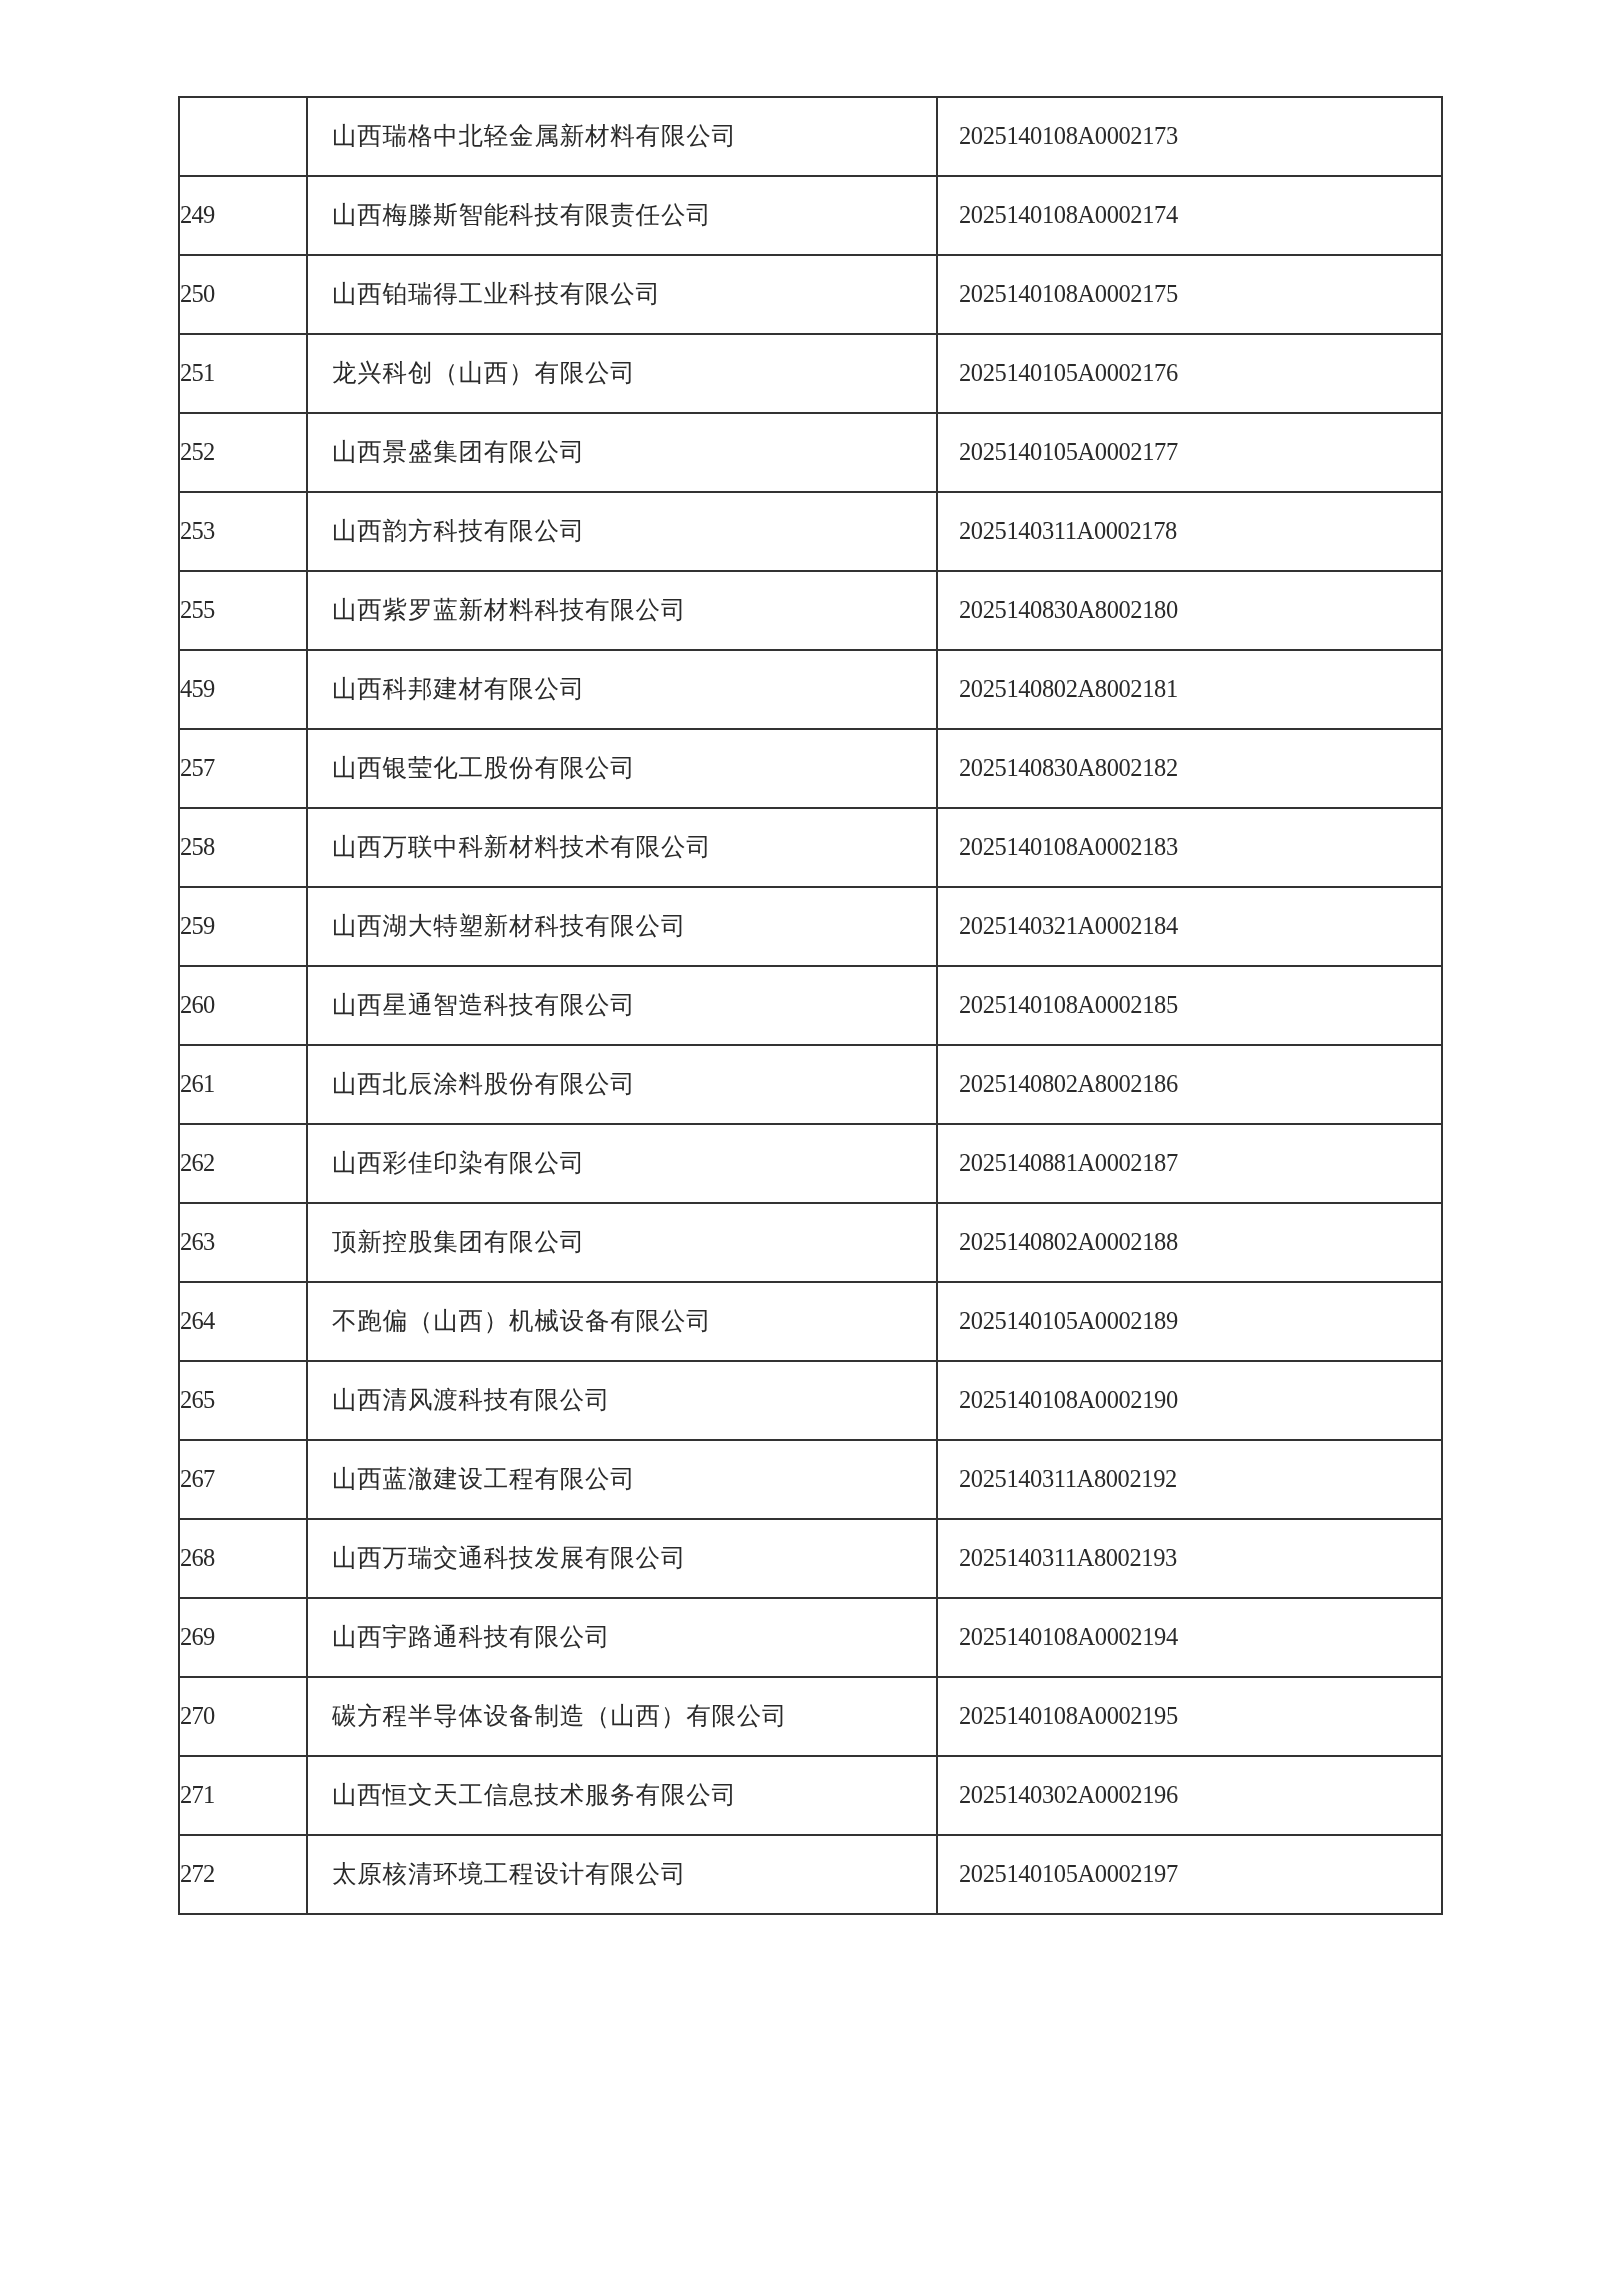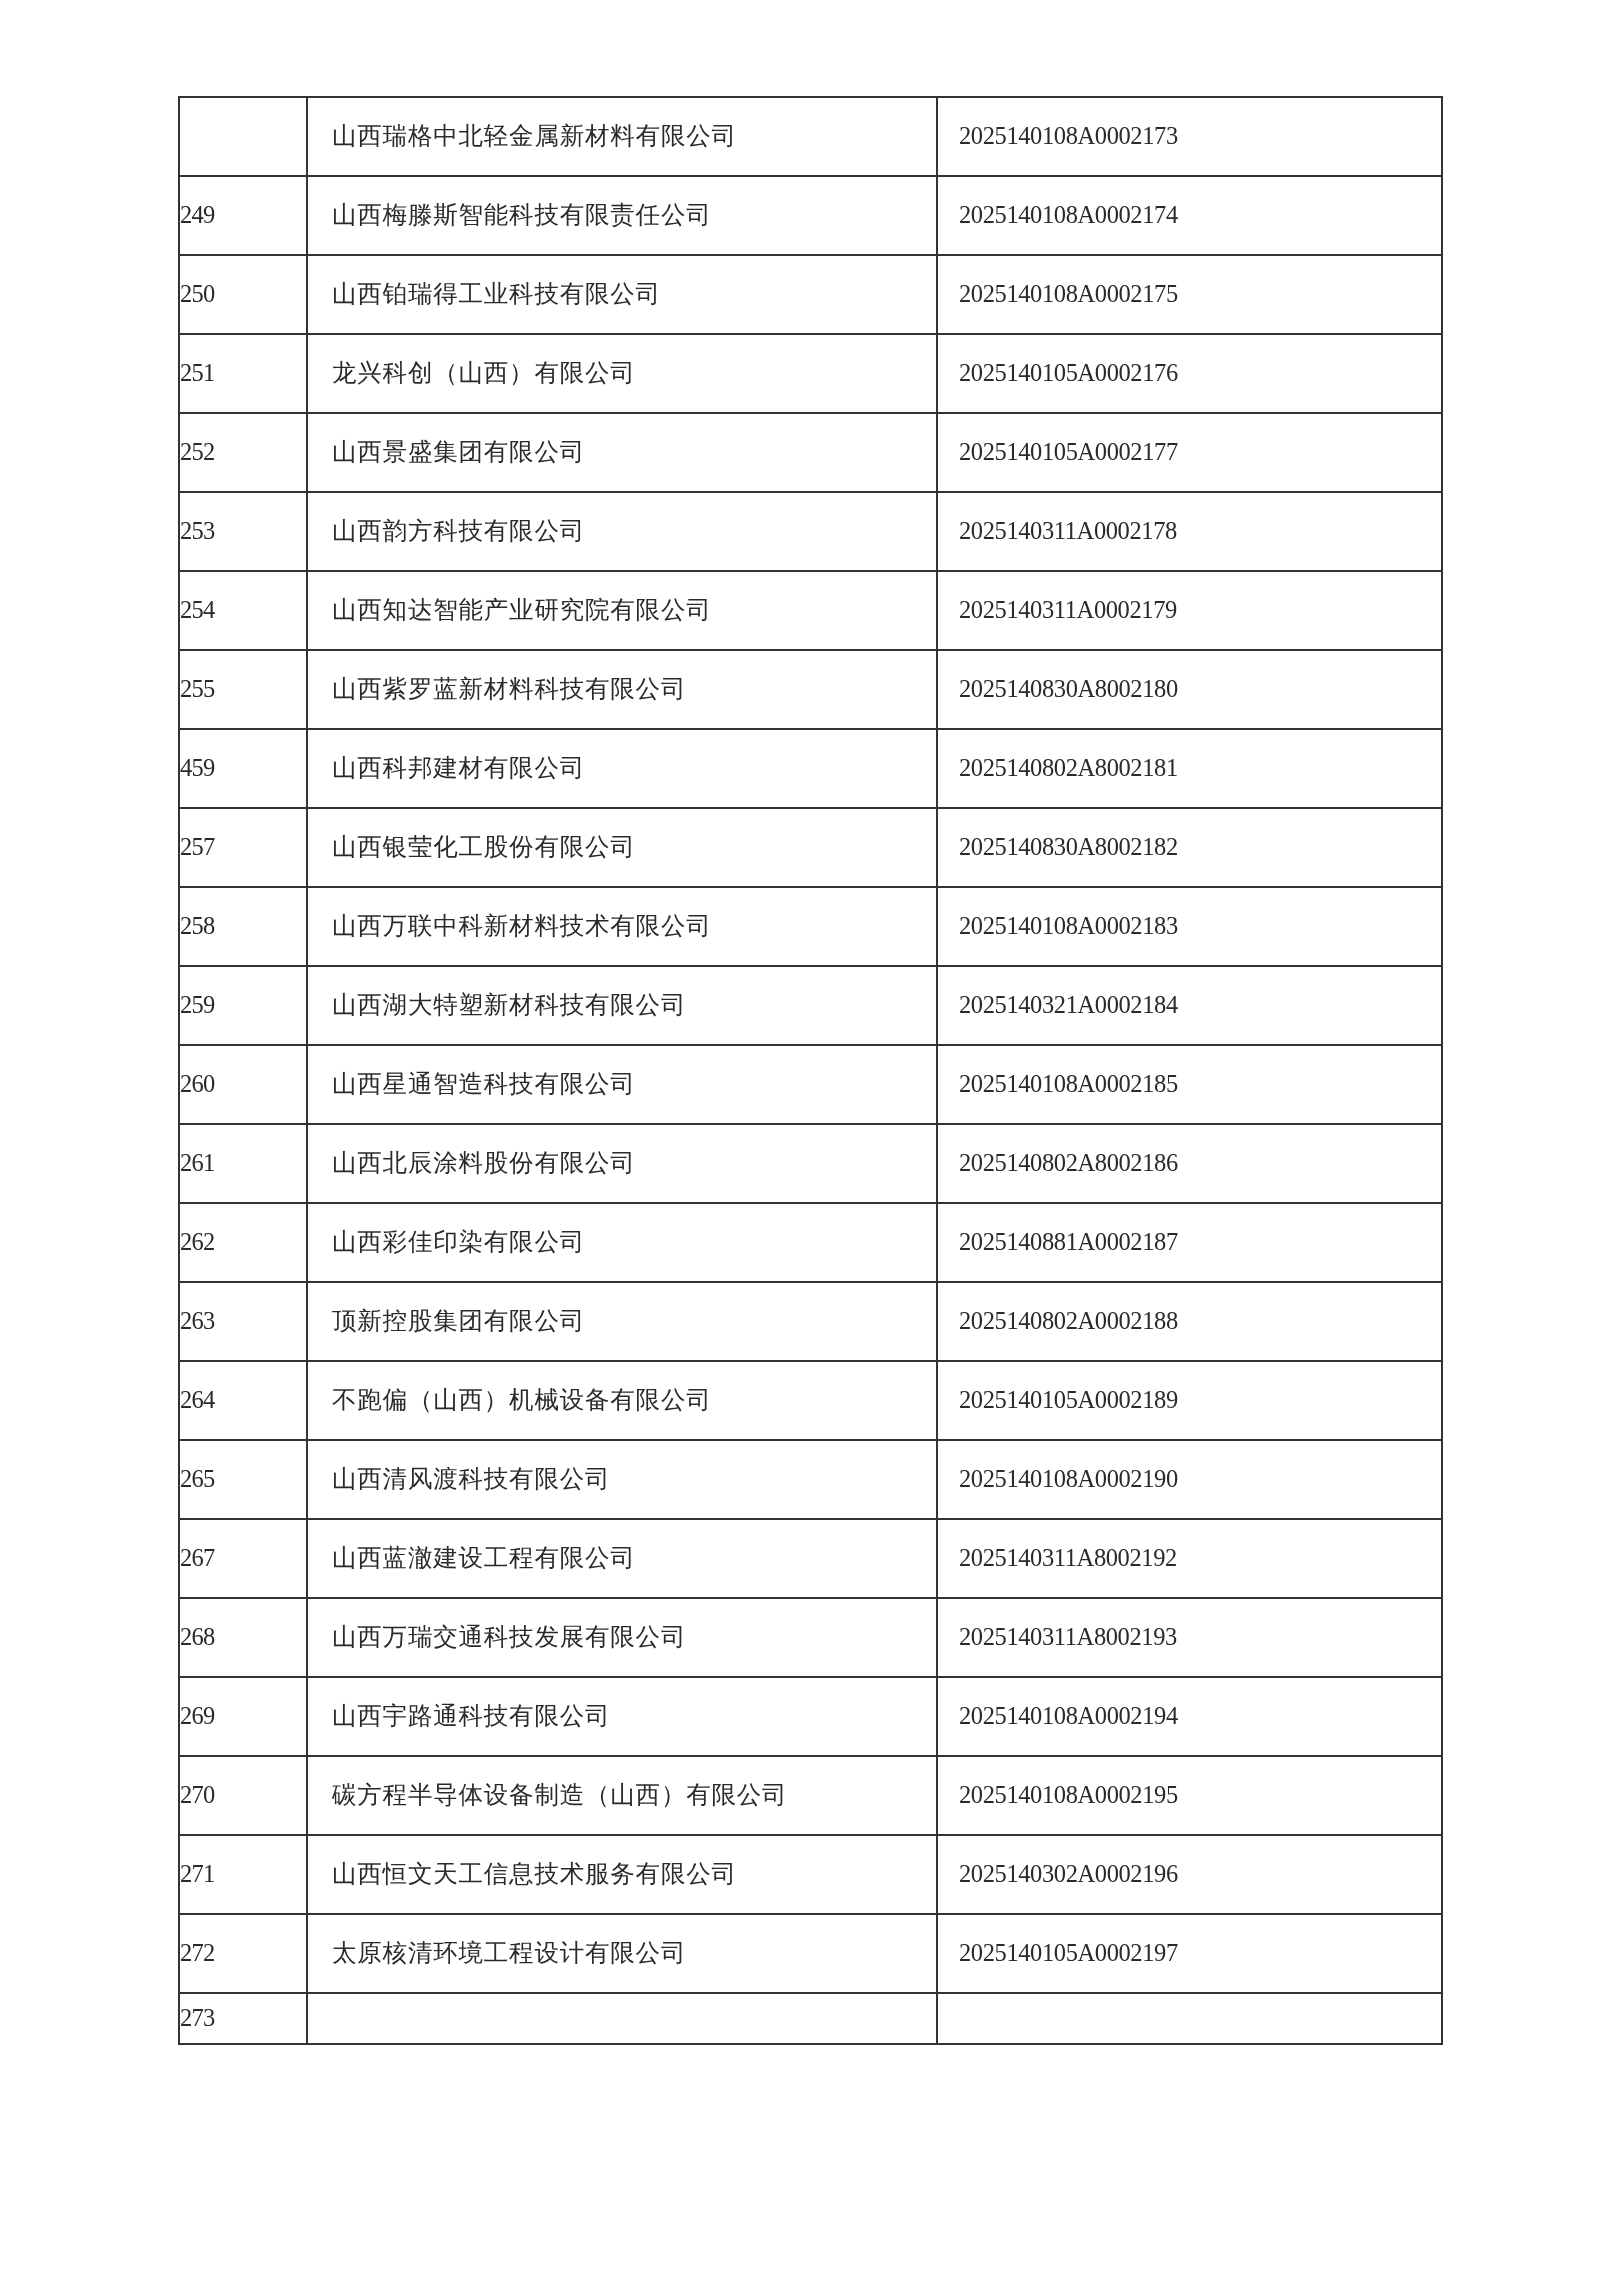--- a/index.html
+++ b/index.html
@@ -103,25 +103,20 @@
           <td class="no">252</td>
           <td class="name">山西景盛集团有限公司</td>
           <td class="code">2025140105A0002177</td>
         </tr>
       <tr>
           <td class="no">253</td>
           <td class="name">山西韵方科技有限公司</td>
           <td class="code">2025140311A0002178</td>
         </tr>
       <tr>
-          <td class="no">254</td>
-          <td class="name">山西知达智能产业研究院有限公司</td>
-          <td class="code">2025140311A0002179</td>
-        </tr>
-      <tr>
           <td class="no">255</td>
           <td class="name">山西紫罗蓝新材料科技有限公司</td>
           <td class="code">2025140830A8002180</td>
         </tr>
       <tr>
           <td class="no">459</td>
           <td class="name">山西科邦建材有限公司</td>
           <td class="code">2025140802A8002181</td>
         </tr>
       <tr>
@@ -191,22 +186,17 @@
         </tr>
       <tr>
           <td class="no">271</td>
           <td class="name">山西恒文天工信息技术服务有限公司</td>
           <td class="code">2025140302A0002196</td>
         </tr>
       <tr>
           <td class="no">272</td>
           <td class="name">太原核清环境工程设计有限公司</td>
           <td class="code">2025140105A0002197</td>
-        </tr>
-      <tr class="last">
-          <td class="no">273</td>
-          <td class="name"></td>
-          <td class="code"></td>
         </tr>
     </tbody>
   </table>
 </div>
 
 
 </body></html>

